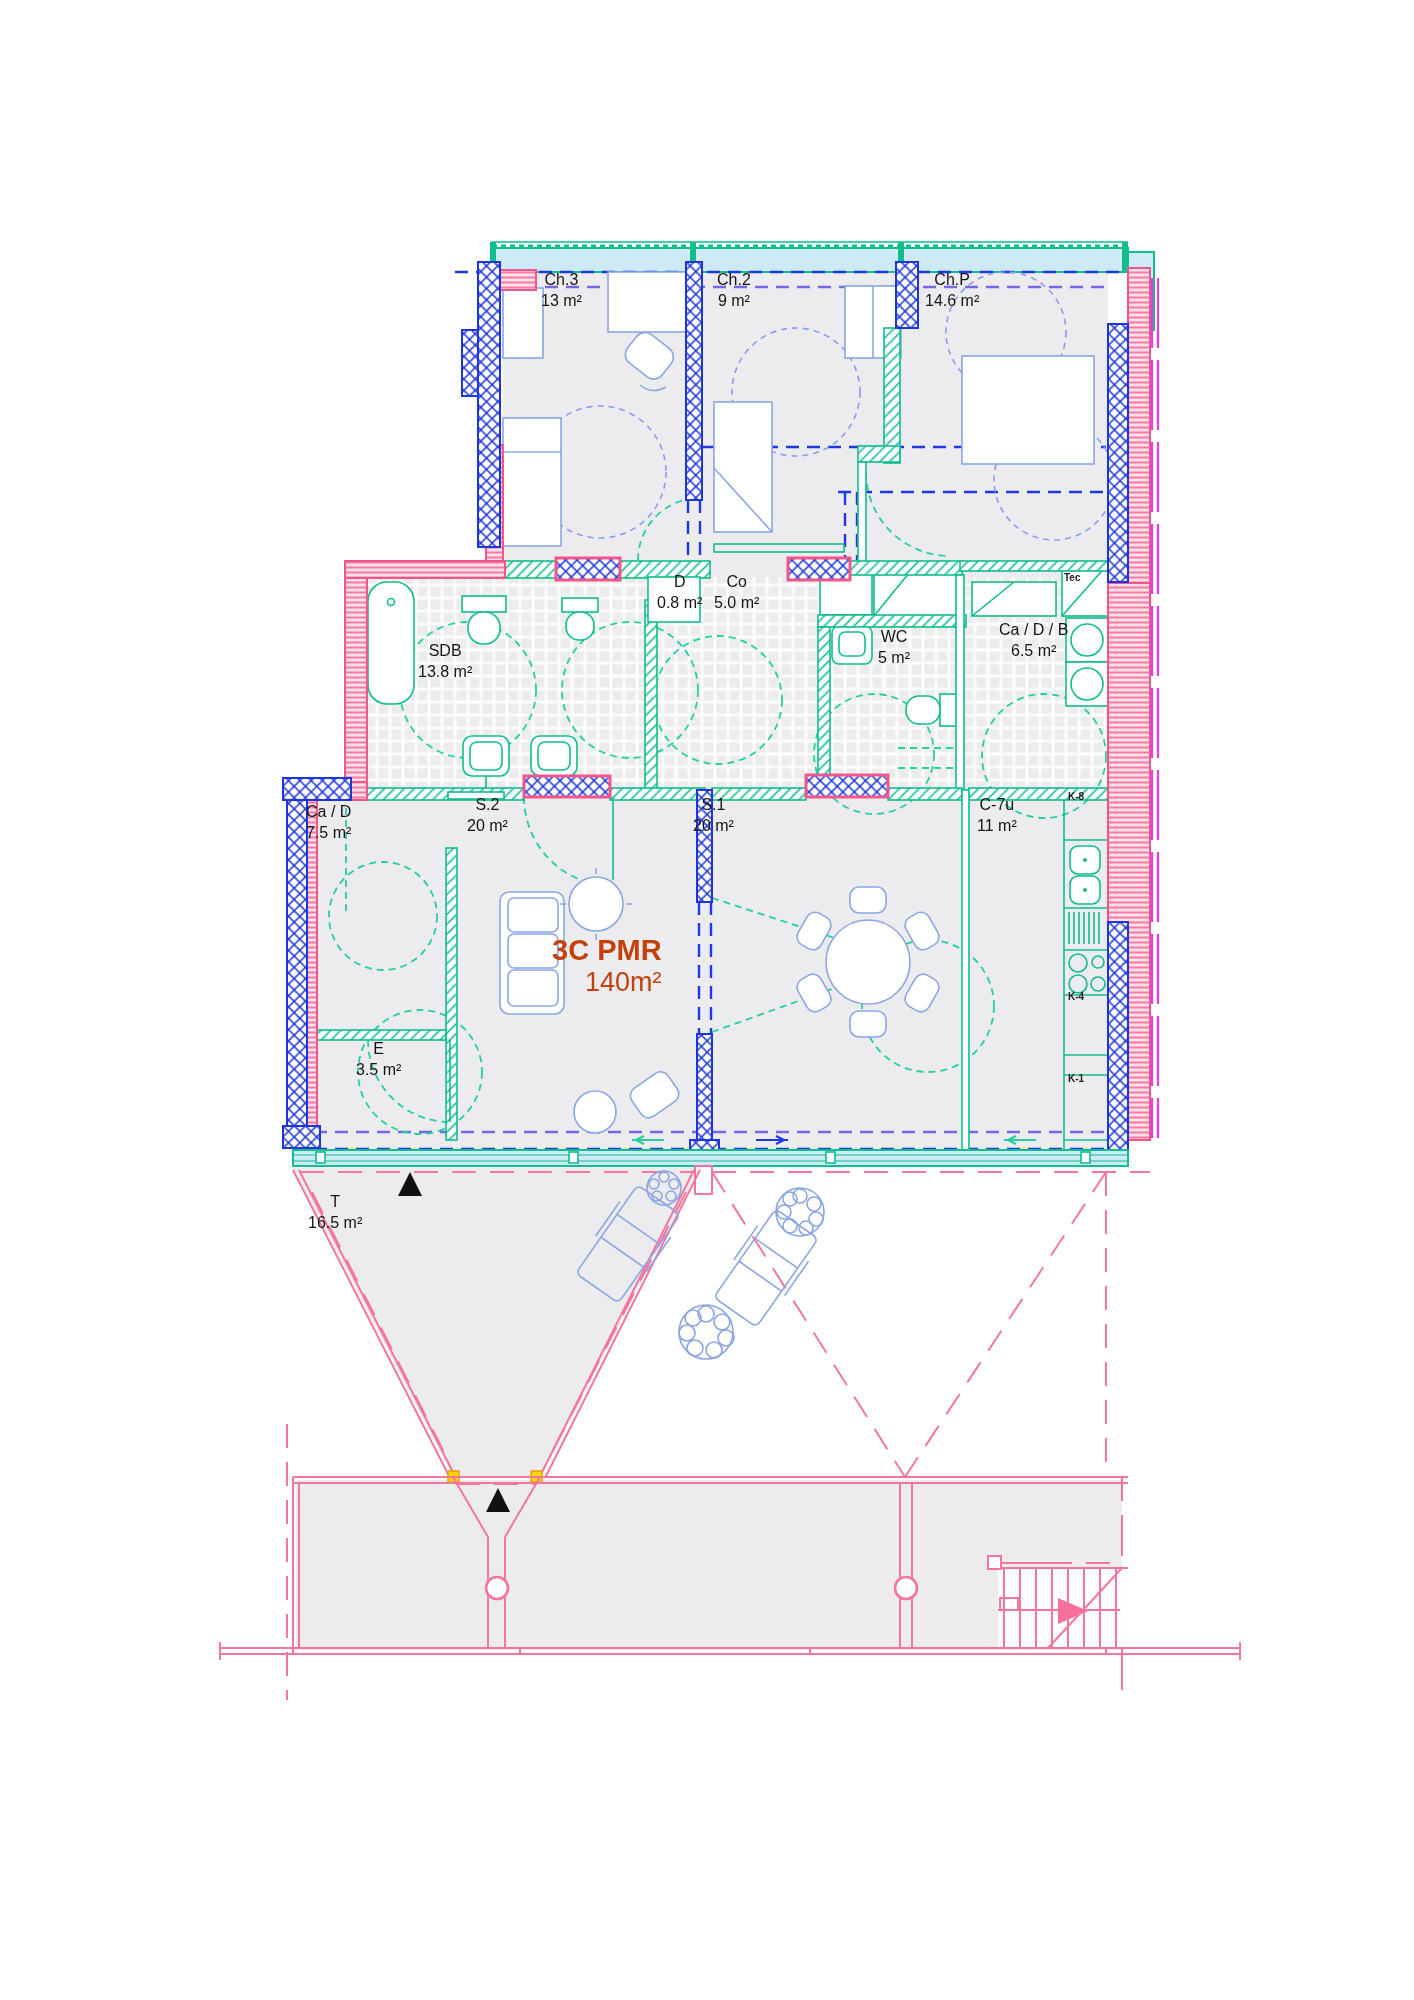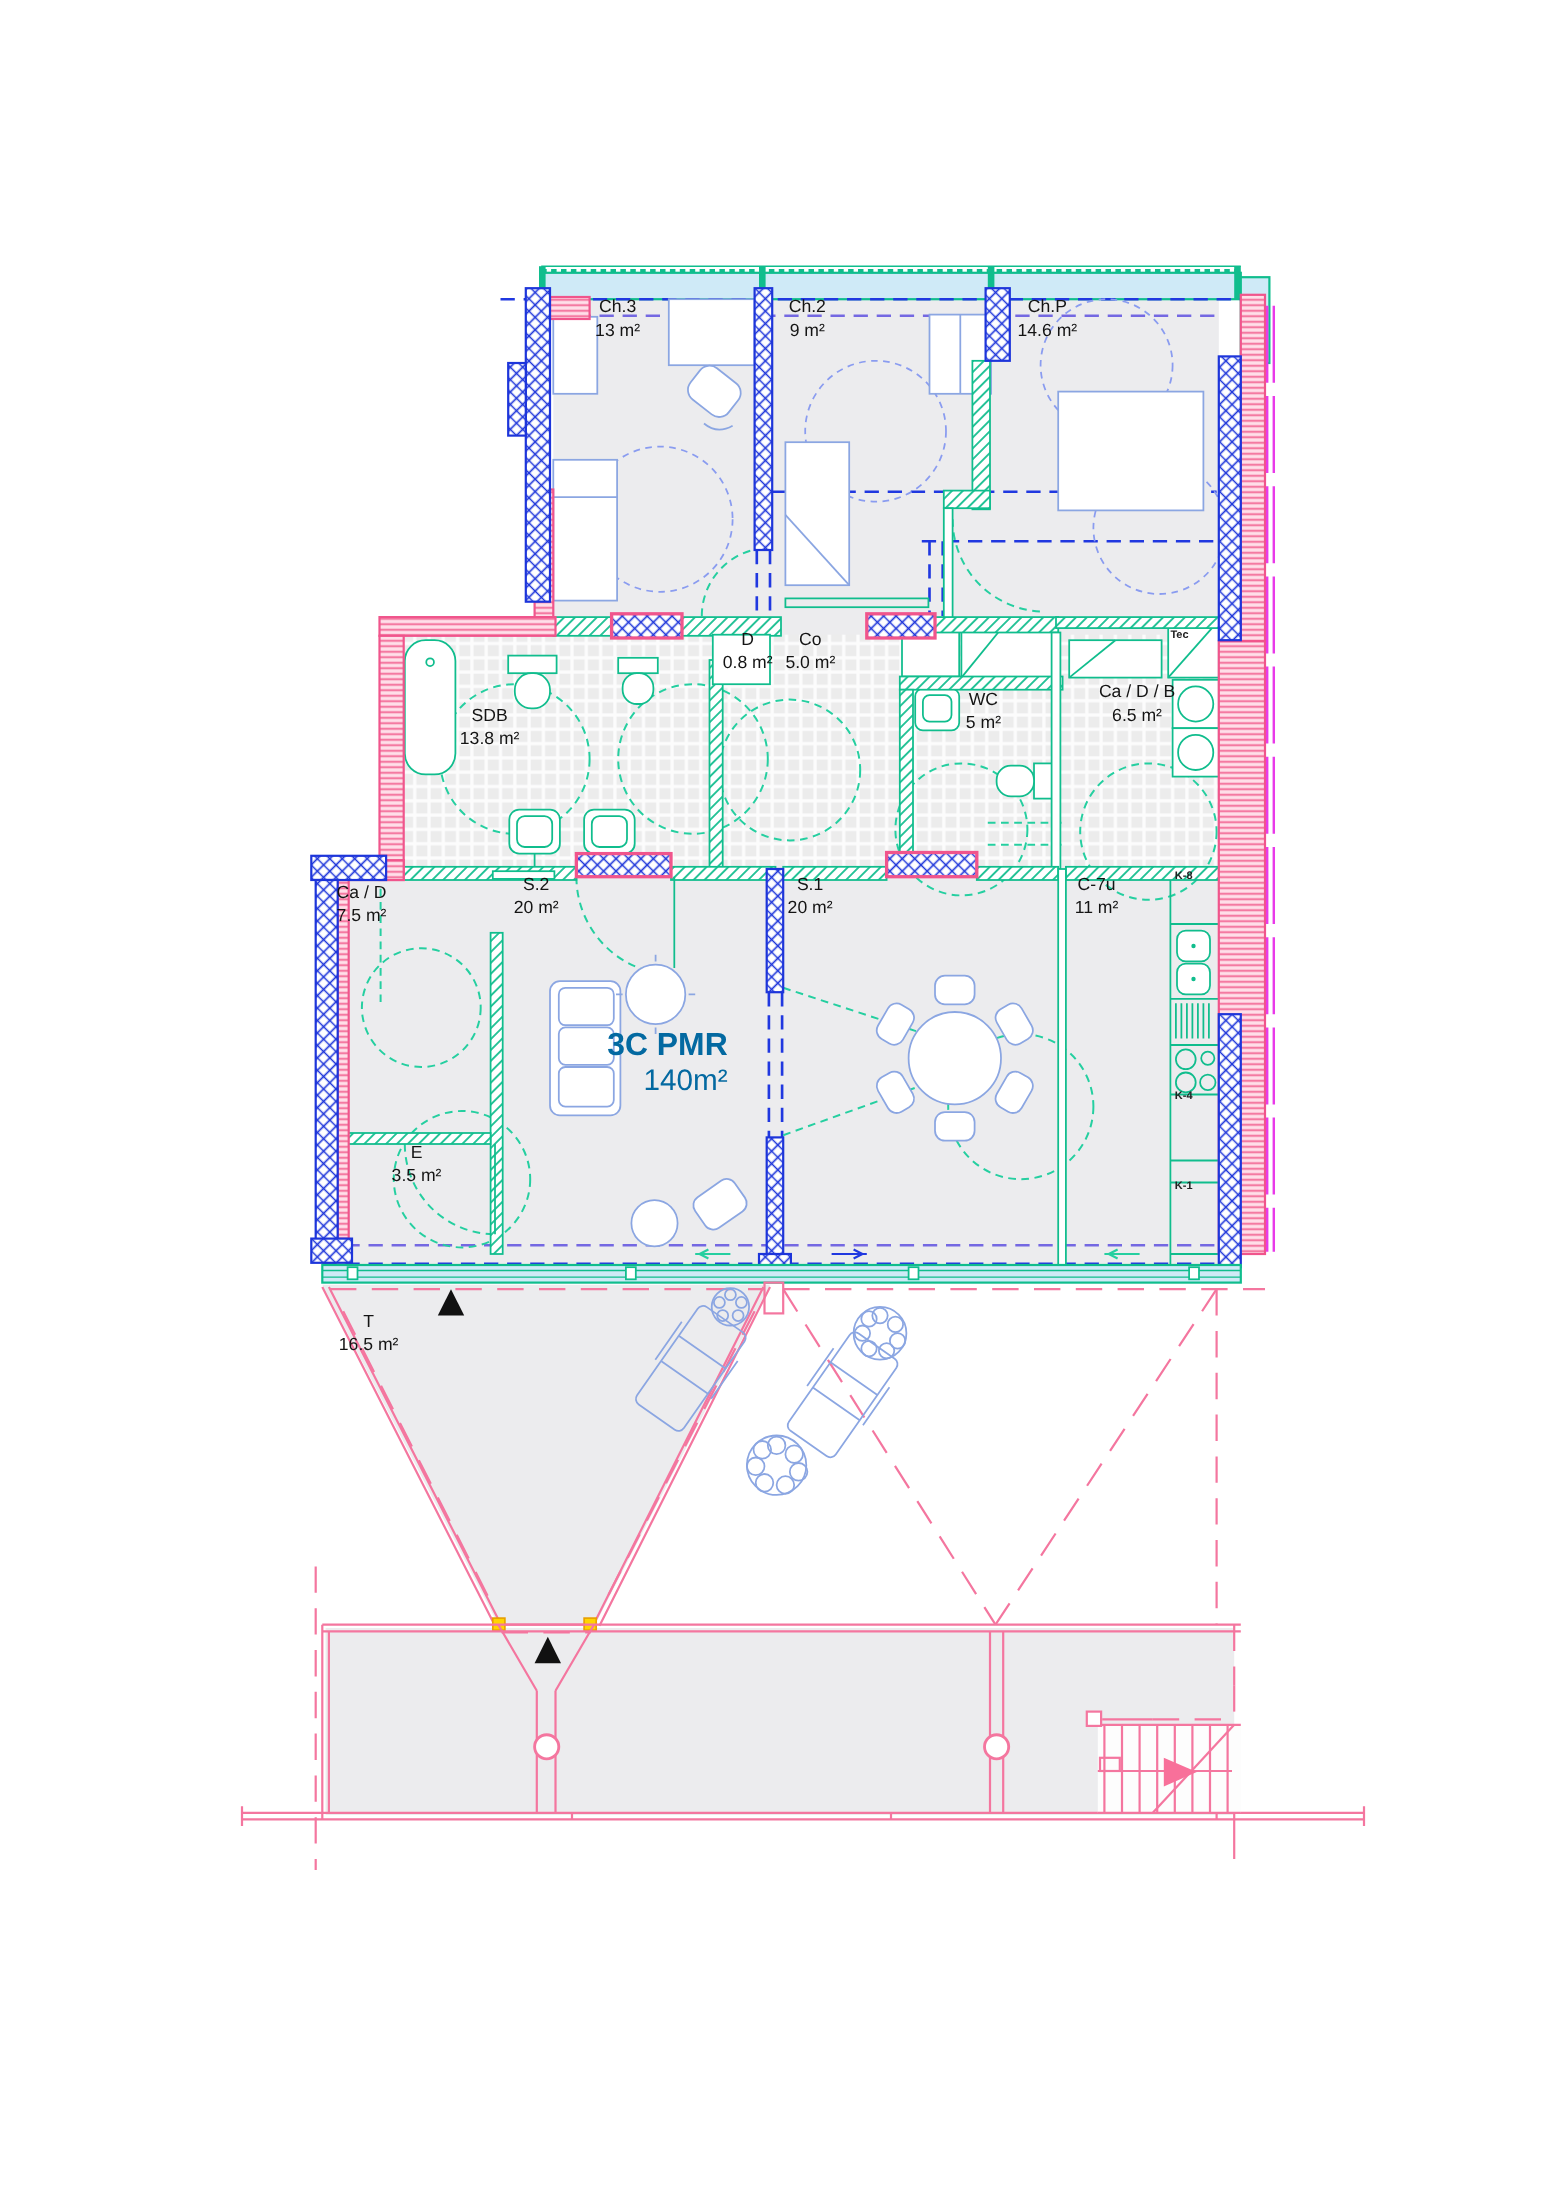--- a/index.html
+++ b/index.html
@@ -20,21 +20,21 @@
   .dc{fill:none;stroke:#25cfa0;stroke-width:1.8;stroke-dasharray:7 5;}
   .dbl{fill:none;stroke:#8a9cf0;stroke-width:1.6;stroke-dasharray:6 5;}
   .dB{fill:none;stroke:#2038e0;stroke-width:2.4;stroke-dasharray:13 8;}
   .dP{fill:none;stroke:#7468e2;stroke-width:2.4;stroke-dasharray:13 8;}
   .site{fill:none;stroke:#f4769f;stroke-width:2;}
   .sited{fill:none;stroke:#f4769f;stroke-width:2;stroke-dasharray:24 14;}
   .mag{fill:none;stroke:#e93ae9;stroke-width:2.2;stroke-dasharray:70 12;}
   
   .lbl{position:absolute;font-size:16px;line-height:21px;color:#141414;white-space:nowrap;text-align:center;}
   .lbl.small{font-size:10px;line-height:11px;font-weight:700;color:#222;}
-  #plan-title{position:absolute;left:552px;top:934px;color:#0369a1;}
+  #plan-title{position:absolute;left:552px;top:934px;color:#c2410c;}
   #plan-title .t1{font-size:29px;line-height:33px;font-weight:700;}
   #plan-title .t2{font-size:27px;line-height:31px;text-align:right;}
 </style>
 </head>
 <body>
 
 <div id="stage">
 
 <svg id="plan-svg" width="1414" height="2000" viewBox="0 0 1414 2000">
   <defs>
@@ -402,21 +402,21 @@
       <div>6.5 m²</div>
 </div>
 <div class="lbl" style="left:306px;top:801px">
   <div>Ca / D</div>
       <div>7.5 m²</div>
 </div>
 <div class="lbl" style="left:467px;top:794px">
   <div>S.2</div>
       <div>20 m²</div>
 </div>
-<div class="lbl" style="left:716px;top:794px">
+<div class="lbl" style="left:693px;top:794px">
   <div>S.1</div>
       <div>20 m²</div>
 </div>
 <div class="lbl" style="left:977px;top:794px">
   <div>C-7u</div>
       <div>11 m²</div>
 </div>
 <div class="lbl" style="left:356px;top:1038px">
   <div>E</div>
       <div>3.5 m²</div>

